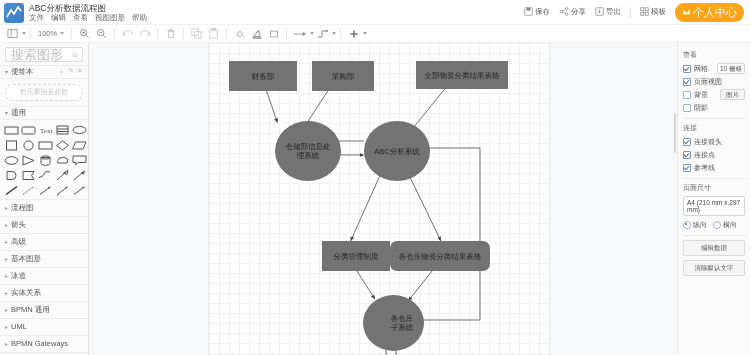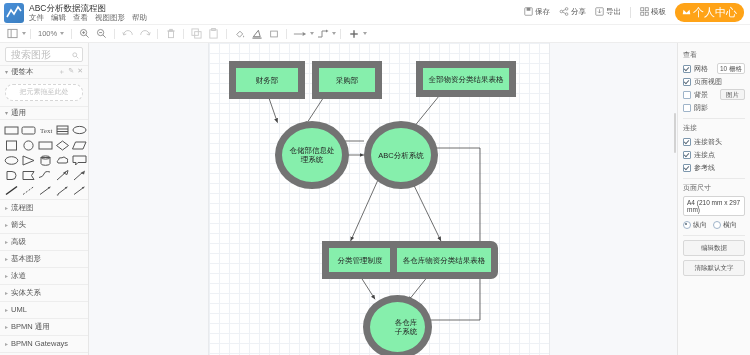--- a/index.html
+++ b/index.html
@@ -36,21 +36,21 @@
          border-top:3px solid #a5a5a5;margin-left:1px;}
 
   
   .body{flex:1 1 auto;display:flex;min-height:0;position:relative;}
 
   
   .left{width:88px;flex:0 0 88px;background:#fafafa;border-right:1px solid #e6e6e6;
         display:flex;flex-direction:column;min-height:0;}
   .searchbox{margin:4px 5px 3px 5px;height:13px;border:1px solid #dcdcdc;border-radius:2px;background:#fff;
              display:flex;align-items:center;padding:0 3px;position:relative;}
-  .searchbox input{border:0;outline:0;font-size:10px;color:#333;width:100%;background:transparent;
+  .searchbox input{border:0;outline:0;font-size:13px;color:#333;width:100%;background:transparent;
                    font-family:"Liberation Sans",sans-serif;}
   .searchbox input::placeholder{color:#bdbdbd;}
   .si{position:absolute;right:3px;top:3px;color:#bbb;}
   .sec-head{height:13px;display:flex;align-items:center;padding:0 5px;font-size:7.5px;color:#555;
             border-top:1px solid #ededed;border-bottom:1px solid #ededed;background:#fafafa;}
   .sec-head .tri{font-size:6px;color:#999;margin-right:3px;}
   .sec-actions{margin-left:auto;display:flex;gap:3px;color:#bbb;font-size:7px;}
   .dropzone{margin:5px;height:16px;border:1px dashed #d6d6d6;border-radius:8px;display:flex;
             align-items:center;justify-content:center;font-size:7px;color:#c2c2c2;background:#fff;}
   .shapegrid{display:grid;grid-template-columns:repeat(5,1fr);gap:2px;padding:4px 4px 2px 4px;background:#fafafa;}
@@ -64,21 +64,21 @@
   
   .canvaswrap{flex:1 1 auto;position:relative;overflow:hidden;background:#f7f8fa;}
   .paper{position:absolute;left:120px;top:0px;width:340px;height:355px;background:#fff;
          box-shadow:0 0 0 1px #e8eaed;}
   .grid{position:absolute;inset:0;
         background-image:linear-gradient(to right,#eef1f5 1px,transparent 1px),
                          linear-gradient(to bottom,#eef1f5 1px,transparent 1px);
         background-size:10px 10px;}
   .diagram{position:absolute;inset:0;}
   .dnode{position:absolute;display:flex;align-items:center;justify-content:center;text-align:center;
-         font-size:7.5px;color:#222;line-height:9px;background:#86efac;border:7px solid #737373;}
+         font-size:7.5px;color:#222;line-height:9px;background:#737373;border:3px solid #737373;}
   .dnode.circle{border-radius:50%;}
   .lcol{position:absolute;left:0;top:0;width:100%;height:100%;pointer-events:none;}
 
   
   .right{width:72px;flex:0 0 72px;background:#fafafa;border-left:1px solid #e6e6e6;
          display:flex;flex-direction:column;min-height:0;}
   .rp-head{height:16px;display:flex;align-items:center;justify-content:center;font-size:7.5px;color:#555;
            border-bottom:1px solid #e6e6e6;background:#fafafa;}
   .rp-body{padding:4px 5px;}
   .rp-sec-title{font-size:7px;color:#666;margin:3px 0 3px 0;}
@@ -481,25 +481,25 @@
         <div class="cat">
             <span class="tri">▸</span>
             <span>泳道</span>
           </div>
         <div class="cat">
             <span class="tri">▸</span>
             <span>实体关系</span>
           </div>
         <div class="cat">
             <span class="tri">▸</span>
+            <span>BPMN 通用</span>
+          </div>
+        <div class="cat">
+            <span class="tri">▸</span>
             <span>UML</span>
-          </div>
-        <div class="cat">
-            <span class="tri">▸</span>
-            <span>BPMN 通用</span>
           </div>
         <div class="cat">
             <span class="tri">▸</span>
             <span>BPMN Gateways</span>
           </div>
         <div class="cat"></div>
       </div>
     </div>
 
     <div class="canvaswrap">

